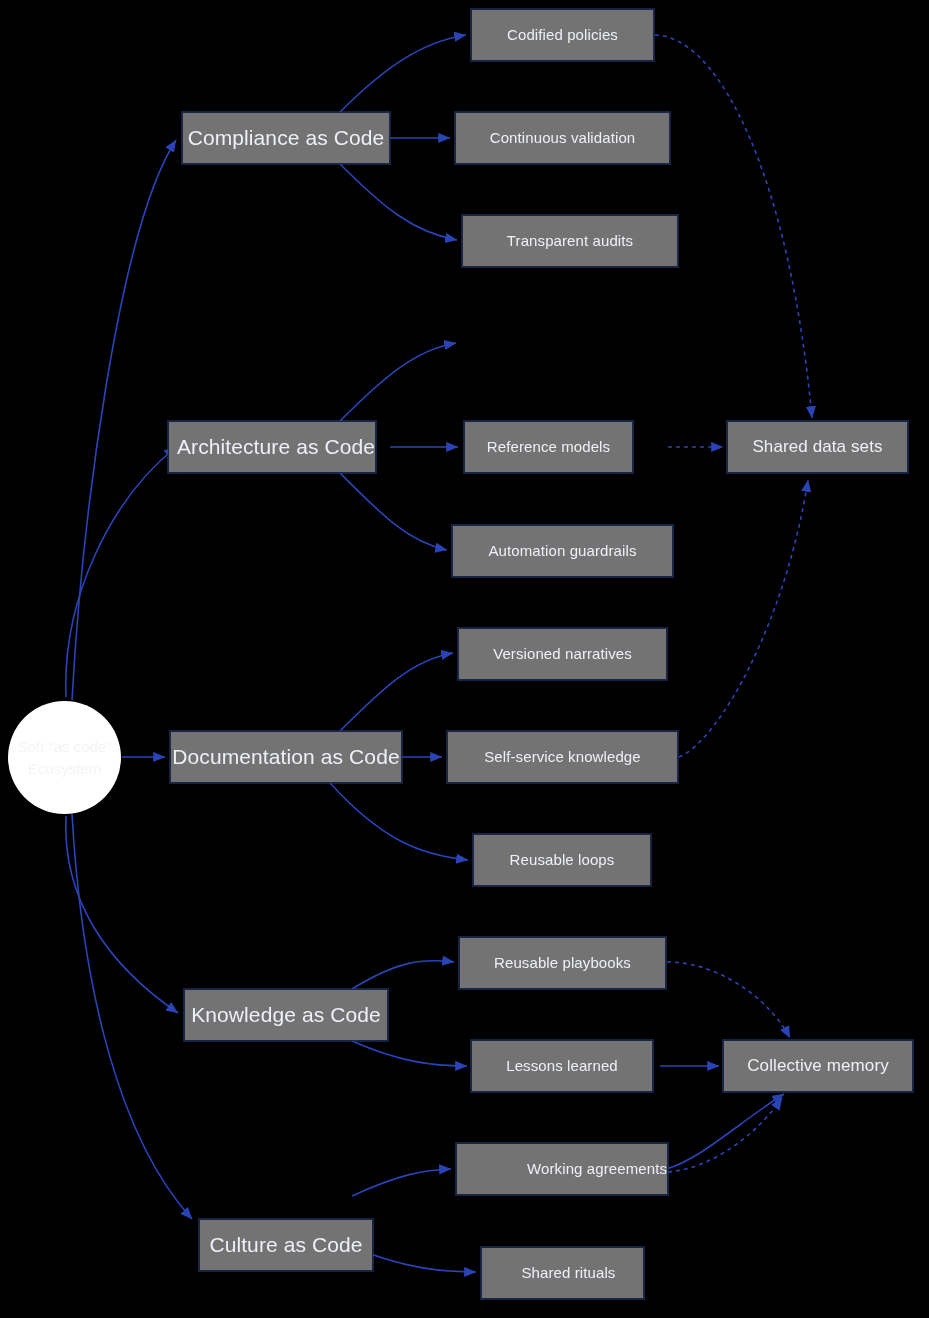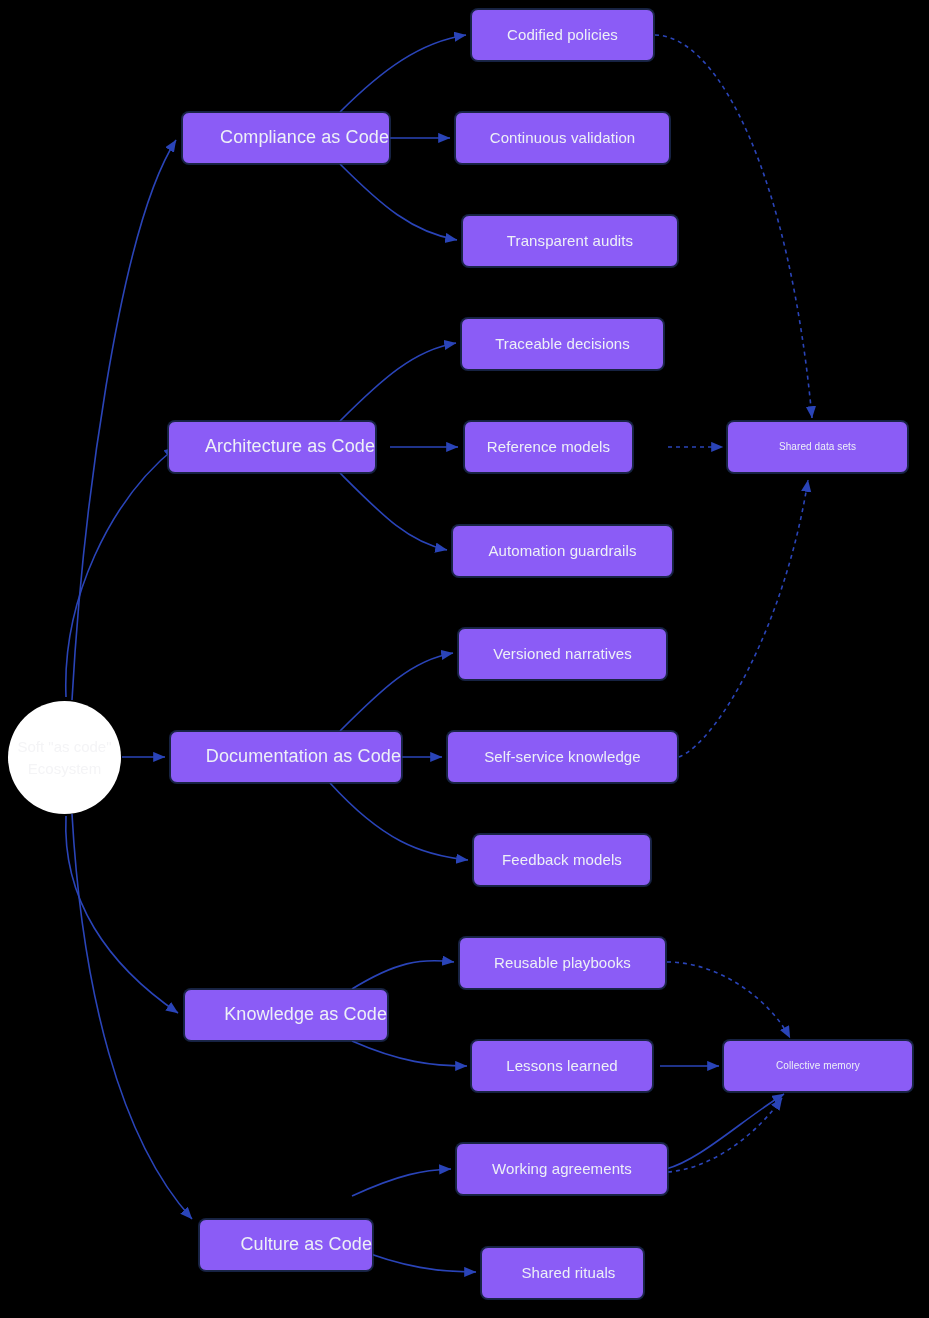--- a/index.html
+++ b/index.html
@@ -3,37 +3,37 @@
 <meta charset="utf-8">
 <style>
   html,body{margin:0;padding:0;background:#000;}
   body{width:929px;height:1318px;overflow:hidden;
        font-family:"Liberation Sans","DejaVu Sans",sans-serif;}
   #canvas{position:relative;width:929px;height:1318px;background:#000;}
   svg.edges{position:absolute;left:0;top:0;width:929px;height:1318px;overflow:visible;}
   .node{
     position:absolute;
     box-sizing:border-box;
-    background:#8b5cf6;
+    background:#737373;
     border:1px solid #1b2546;
-    border-radius:7px;
+    border-radius:0;
     color:#edf0f7;
     font-size:15px;
     line-height:1.2;
     display:flex;
     align-items:center;
     justify-content:center;
     text-align:center;
     white-space:nowrap;
     box-shadow:0 0 0 1px rgba(40,62,120,.55);
     letter-spacing:.1px;
   }
-  .node.branch{font-size:18px;justify-content:flex-end;}
+  .node.branch{font-size:21px;}
   .node.leaf{font-size:15px;}
-  .node.converge{font-size:10px;}
+  .node.converge{font-size:17px;}
   .root{
     position:absolute;
     border-radius:50%;
     background:#ffffff;
     color:#f4f4f6;
     display:flex;
     align-items:center;
     justify-content:center;
     text-align:center;
     font-size:15px;
@@ -133,53 +133,50 @@
   </div>
 
   <div class="node leaf" style="left:455px;top:112px;width:215px;height:52px;">
     <span>Continuous validation</span>
   </div>
 
   <div class="node leaf" style="left:462px;top:215px;width:216px;height:52px;">
     <span>Transparent audits</span>
   </div>
 
-  <div class="node leaf" style="left:461px;top:318px;width:203px;height:52px;">
-    <span>Traceable decisions</span>
-  </div>
 
   <div class="node leaf" style="left:464px;top:421px;width:169px;height:52px;">
     <span>Reference models</span>
   </div>
 
   <div class="node leaf" style="left:452px;top:525px;width:221px;height:52px;">
     <span>Automation guardrails</span>
   </div>
 
   <div class="node leaf" style="left:458px;top:628px;width:209px;height:52px;">
     <span>Versioned narratives</span>
   </div>
 
   <div class="node leaf" style="left:447px;top:731px;width:231px;height:52px;">
     <span>Self-service knowledge</span>
   </div>
 
   <div class="node leaf" style="left:473px;top:834px;width:178px;height:52px;">
-    <span>Feedback models</span>
+    <span>Reusable loops</span>
   </div>
 
   <div class="node leaf" style="left:459px;top:937px;width:207px;height:52px;">
     <span>Reusable playbooks</span>
   </div>
 
   <div class="node leaf" style="left:471px;top:1040px;width:182px;height:52px;">
     <span>Lessons learned</span>
   </div>
 
-  <div class="node leaf" style="left:456px;top:1143px;width:212px;height:52px;">
+  <div class="node leaf" style="left:456px;top:1143px;width:212px;height:52px;justify-content:flex-end;">
     <span>Working agreements</span>
   </div>
 
   <div class="node leaf" style="left:481px;top:1247px;width:163px;height:52px;padding-left:12px;">
     <span>Shared rituals</span>
   </div>
 
   <div class="node converge" style="left:727px;top:421px;width:181px;height:52px;">
     <span>Shared data sets</span>
   </div>

